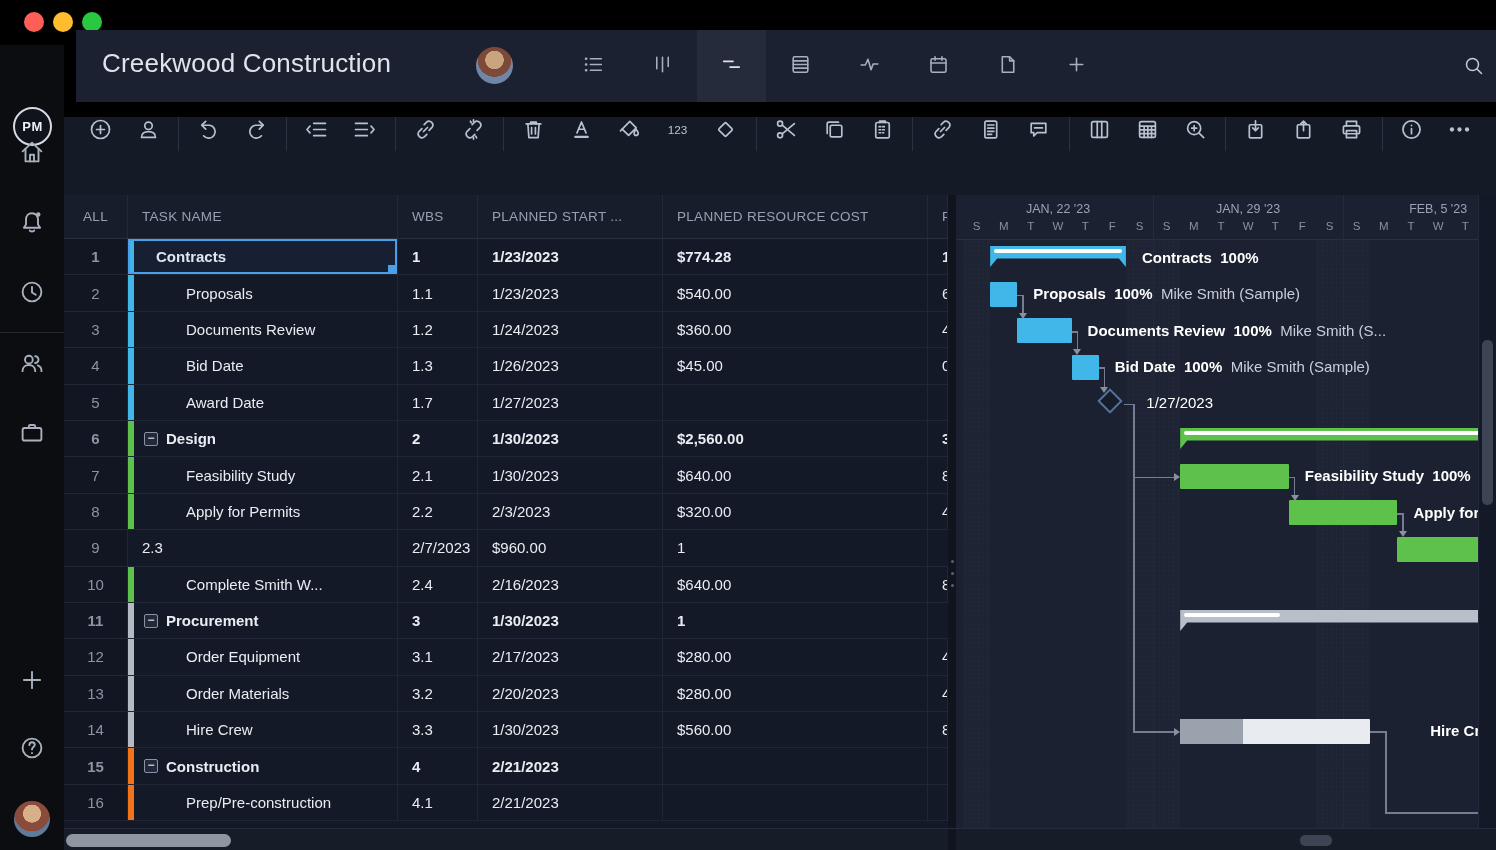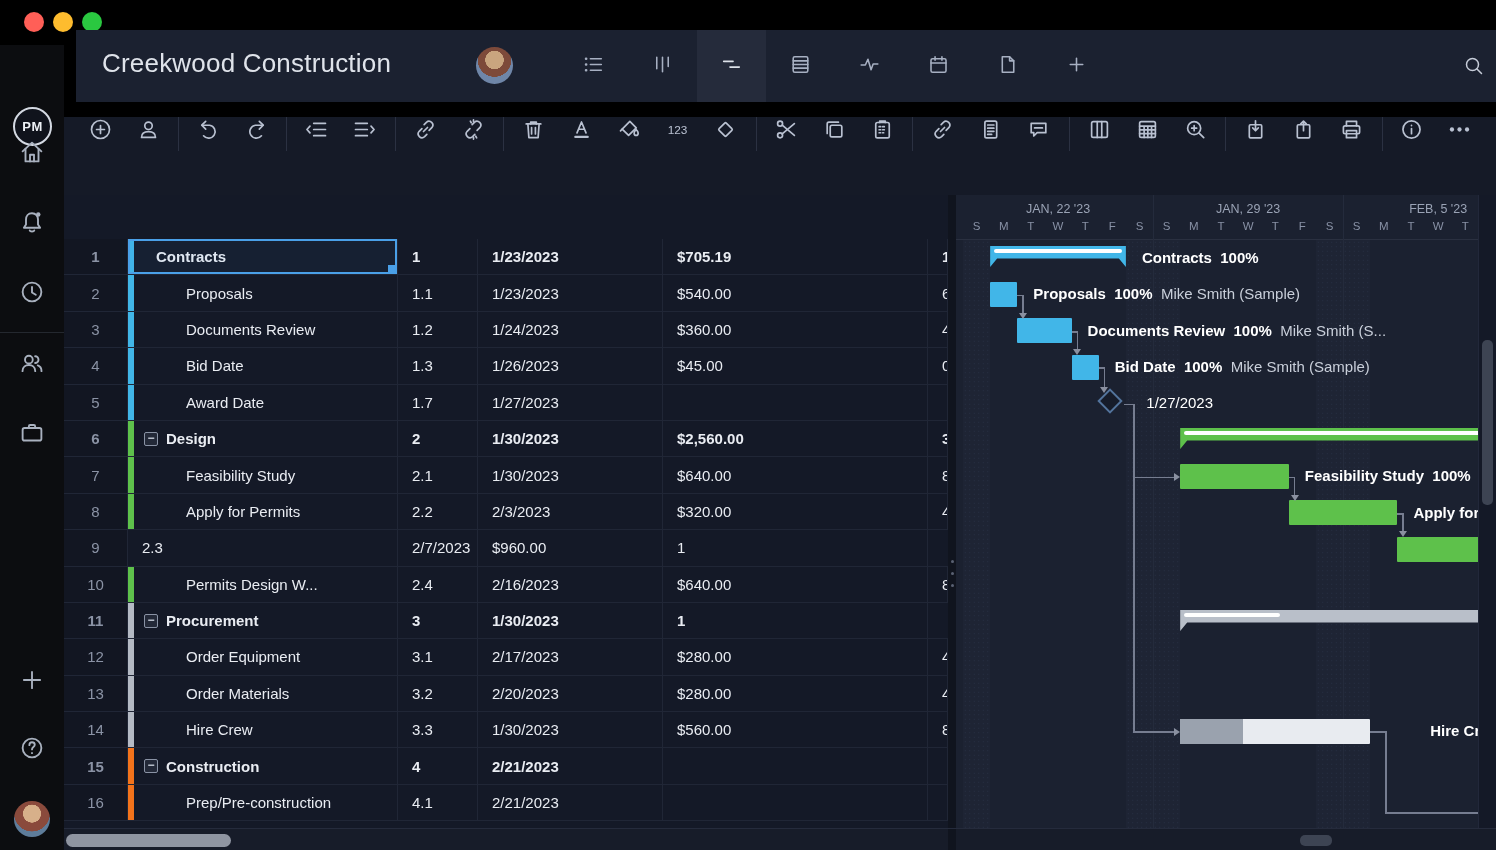--- a/index.html
+++ b/index.html
@@ -394,33 +394,41 @@
           <span><svg viewBox="0 0 24 24" fill="none" stroke="currentColor" stroke-width="1.5" stroke-linecap="round" stroke-linejoin="round">
               <circle cx="5.3" cy="12" r="1.9" fill="currentColor" stroke="none"></circle>
               <circle cx="12" cy="12" r="1.9" fill="currentColor" stroke="none"></circle>
               <circle cx="18.7" cy="12" r="1.9" fill="currentColor" stroke="none"></circle>
             </svg></span>
         </div>
       </div>
     </div>
 
   <div id="table-pane">
+    <div id="table-header">
+        <div class="th">ALL</div>
+        <div class="th">TASK NAME</div>
+        <div class="th">WBS</div>
+        <div class="th">PLANNED START ...</div>
+        <div class="th">PLANNED RESOURCE COST</div>
+        <div class="th">P</div>
+      </div>
     <div id="table-body">
         <div class="trow bold">
           <div class="td num">1</div>
           <div class="td " style="padding-left: 28px;">
             <div class="colorbar" style="background: rgb(65, 182, 232);"></div>
             <span>Contracts</span>
             <div class="sel-box">
               <div class="sel-handle"></div>
             </div>
           </div>
           <div class="td ">1</div>
           <div class="td ">1/23/2023</div>
-          <div class="td ">$705.19</div>
+          <div class="td ">$774.28</div>
           <div class="td ">1</div>
         </div>
         <div class="trow">
           <div class="td num">2</div>
           <div class="td " style="padding-left: 58px;">
             <div class="colorbar" style="background: rgb(65, 182, 232);"></div>
             <span>Proposals</span>
           </div>
           <div class="td ">1.1</div>
           <div class="td ">1/23/2023</div>
@@ -498,21 +506,21 @@
           <div class="td num">9</div>
           <div class="td ">2.3</div>
           <div class="td ">2/7/2023</div>
           <div class="td ">$960.00</div>
           <div class="td ">1</div>
         </div>
         <div class="trow">
           <div class="td num">10</div>
           <div class="td " style="padding-left: 58px;">
             <div class="colorbar" style="background: rgb(94, 193, 75);"></div>
-            <span>Permits Design W...</span>
+            <span>Complete Smith W...</span>
           </div>
           <div class="td ">2.4</div>
           <div class="td ">2/16/2023</div>
           <div class="td ">$640.00</div>
           <div class="td ">8</div>
         </div>
         <div class="trow bold">
           <div class="td num">11</div>
           <div class="td " style="padding-left: 16px;">
             <div class="colorbar" style="background: rgb(180, 186, 196);"></div>

